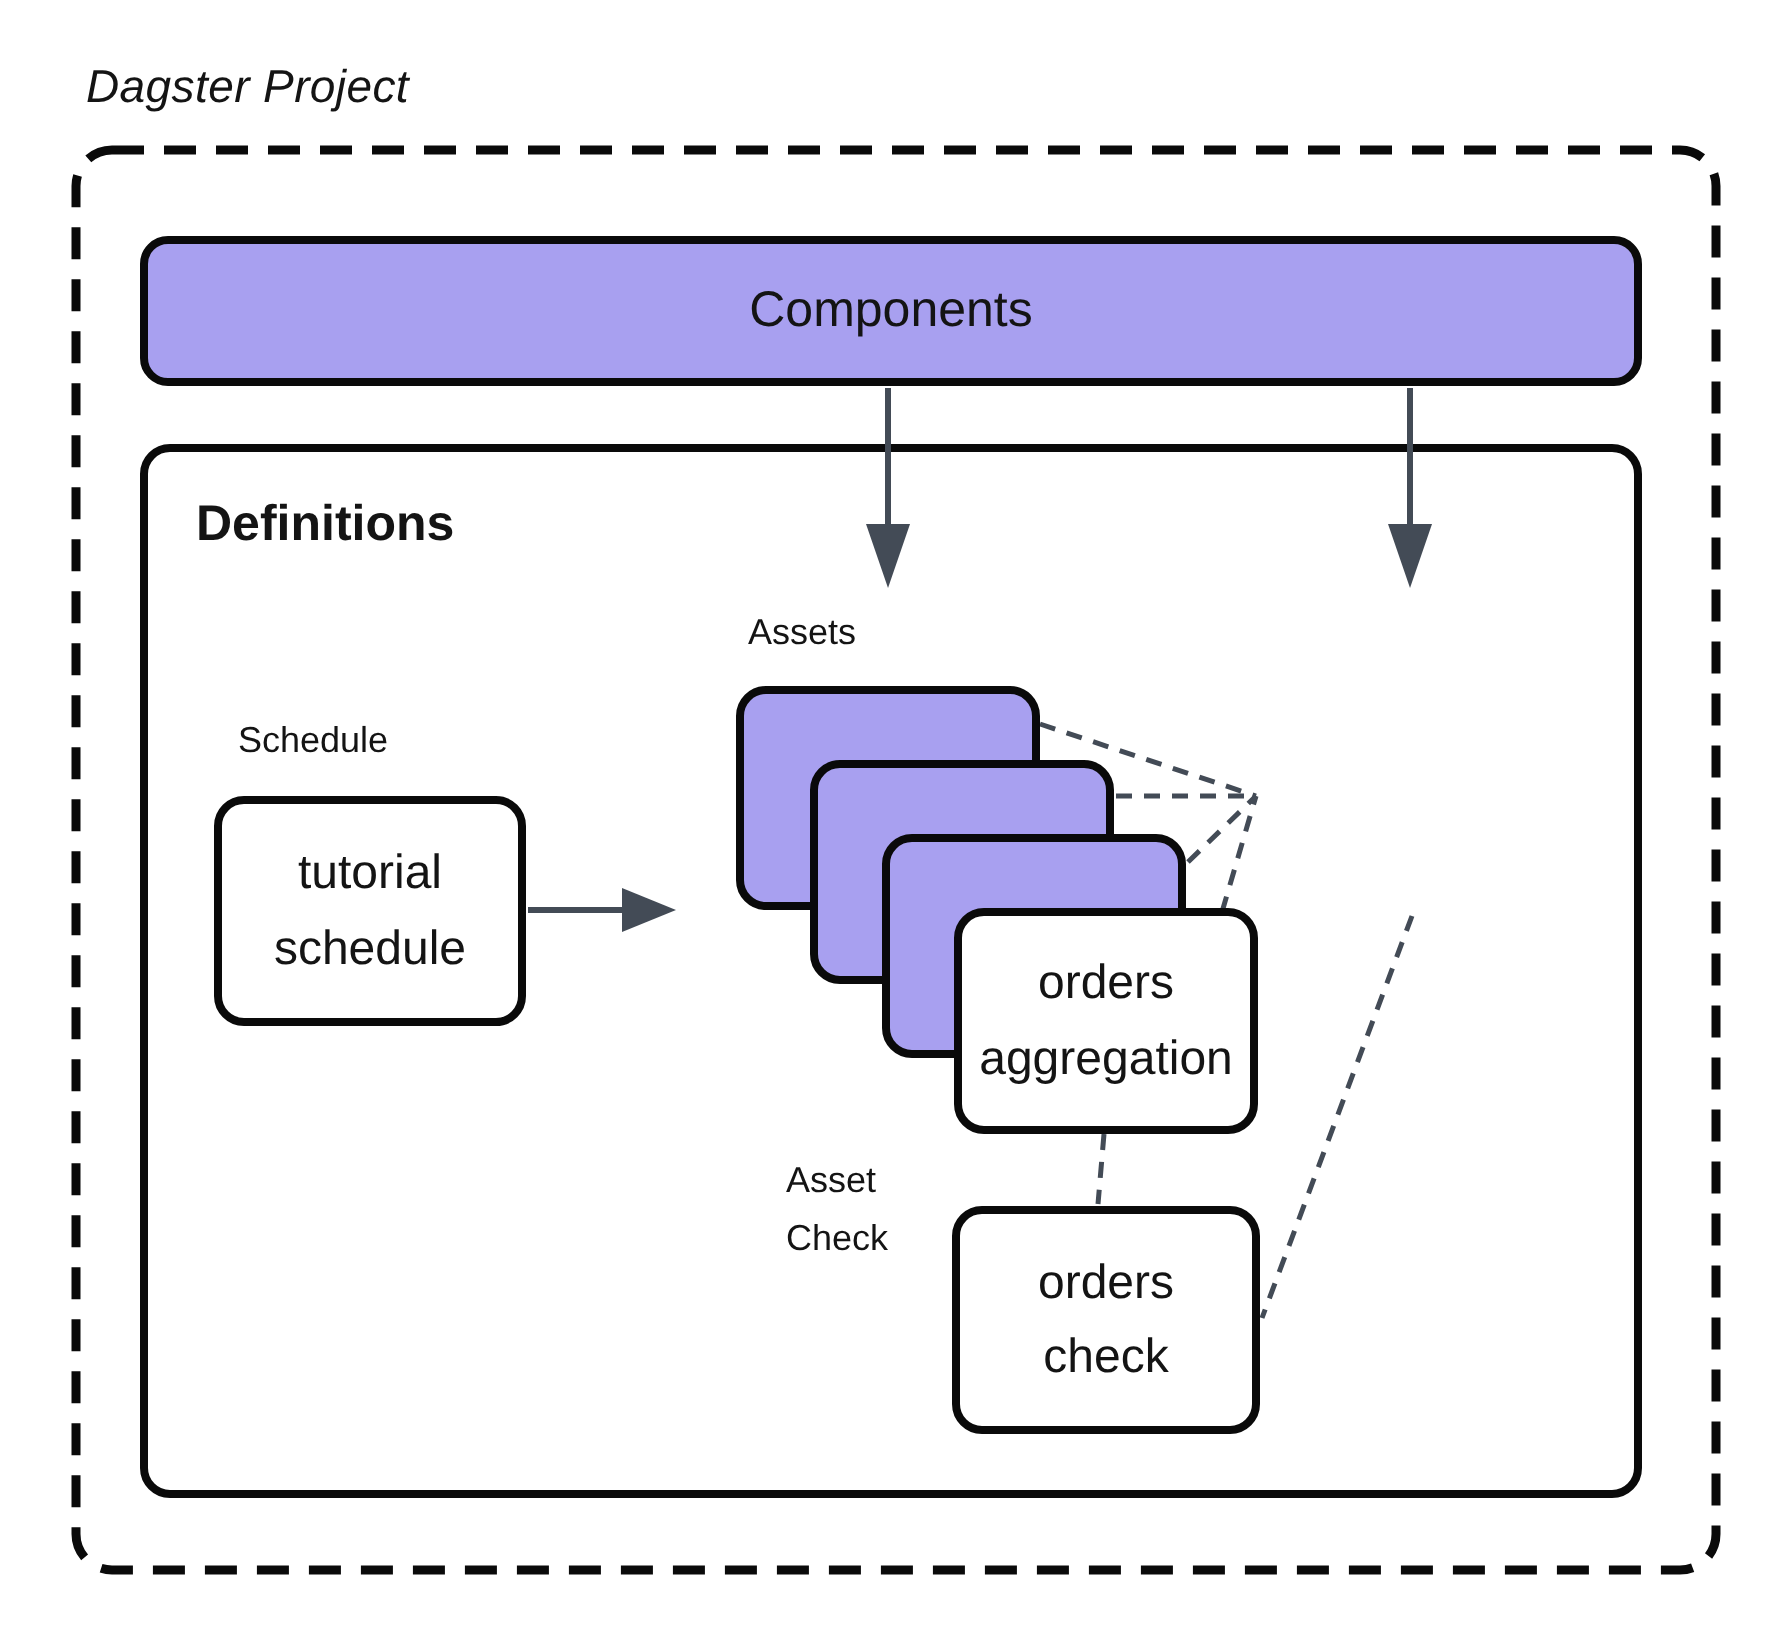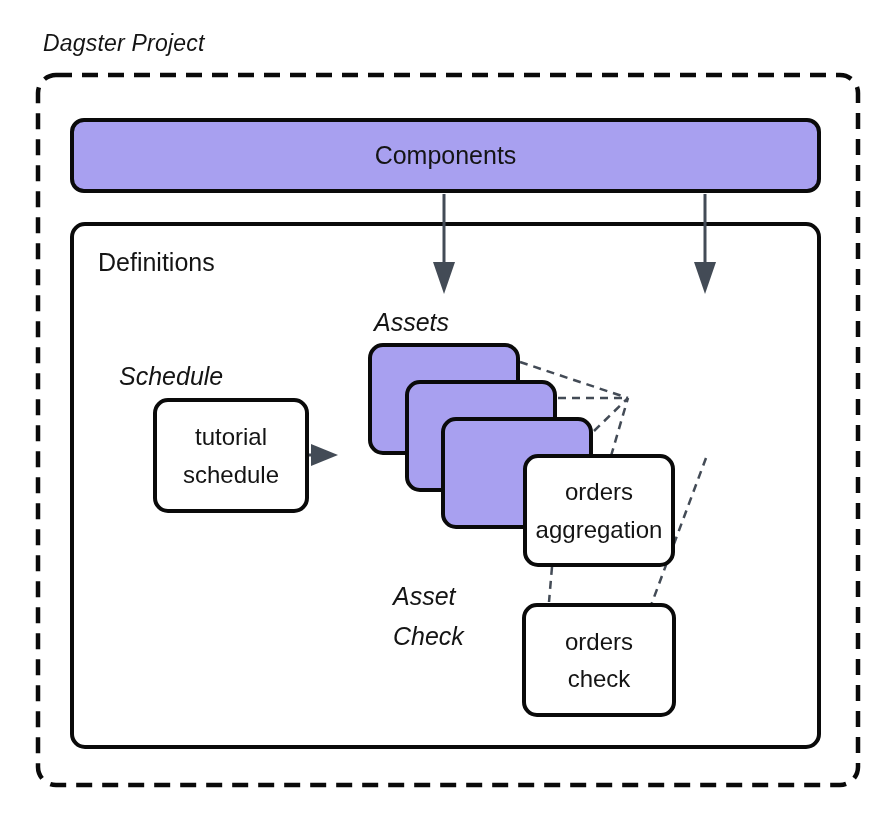--- a/index.html
+++ b/index.html
@@ -25,21 +25,21 @@
     position:absolute;box-sizing:border-box;background:#fff;
     border:4px solid var(--stroke);border-radius:15px;z-index:1;
   }
   .components-bar{
     position:absolute;left:70px;top:118px;width:751px;height:75px;
     box-sizing:border-box;background:var(--box-purple);
     border:4px solid var(--stroke);border-radius:14px;z-index:1;
     display:flex;align-items:center;justify-content:center;
     font-size:25px;
   }
-  .definitions-box{left:70px;top:222px;width:751px;height:527px;}
+  .definitions-box{left:70px;top:222px;width:751px;height:527px;font-weight:bold;}
   .definitions-label{
     position:absolute;left:24px;top:22px;font-size:25px;
   }
   .layer{
     position:absolute;left:0;top:0;width:896px;height:825px;
     z-index:2;pointer-events:none;
   }
   .outer-dashed{
     fill:none;stroke:var(--stroke);stroke-width:4.5;
     stroke-dasharray:16 10;
@@ -51,30 +51,30 @@
     stroke-dasharray:8 6;
   }
   .node{
     position:absolute;box-sizing:border-box;z-index:3;
     border:4px solid var(--stroke);border-radius:15px;
     display:flex;align-items:center;justify-content:center;
     text-align:center;font-size:24px;line-height:1.55;
     white-space:pre-line;
   }
   .purple{background:var(--box-purple);}
-  .white{background:#fff;margin-left:46px;}
+  .white{background:#fff;}
   .n-asset1{left:368px;top:343px;width:152px;height:112px;}
   .n-asset2{left:405px;top:380px;width:152px;height:112px;}
   .n-asset3{left:441px;top:417px;width:152px;height:112px;}
   .n-aggregation{left:477px;top:454px;width:152px;height:113px;}
   .n-schedule{left:107px;top:398px;width:156px;height:115px;}
   .n-duckdb{left:628px;top:342px;width:155px;height:115px;}
   .n-check{left:476px;top:603px;width:154px;height:114px;}
   .group-label{
-    position:absolute;z-index:3;font-style:italic;font-size:25px;
+    position:absolute;z-index:3;font-size:18px;
     line-height:1.6;white-space:pre-line;
   }
   .l-schedule{left:119px;top:356px;}
   .l-assets{left:374px;top:302px;}
   .l-resource{left:640px;top:303px;}
   .l-asset-check{left:393px;top:576px;}
 </style>
 </head>
 <body>
 

